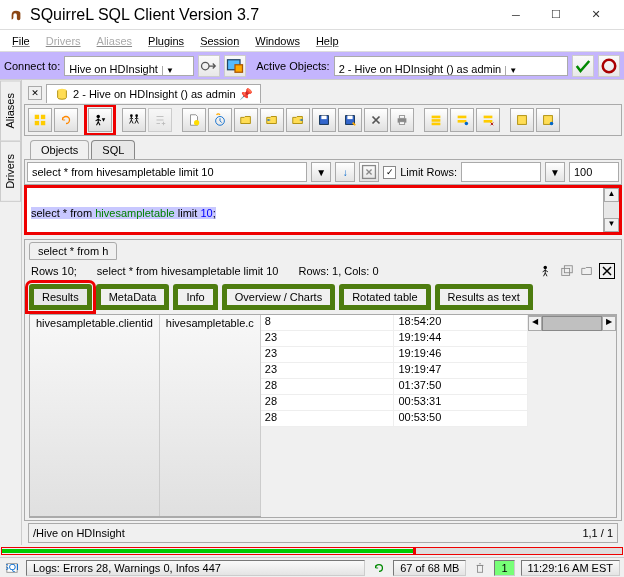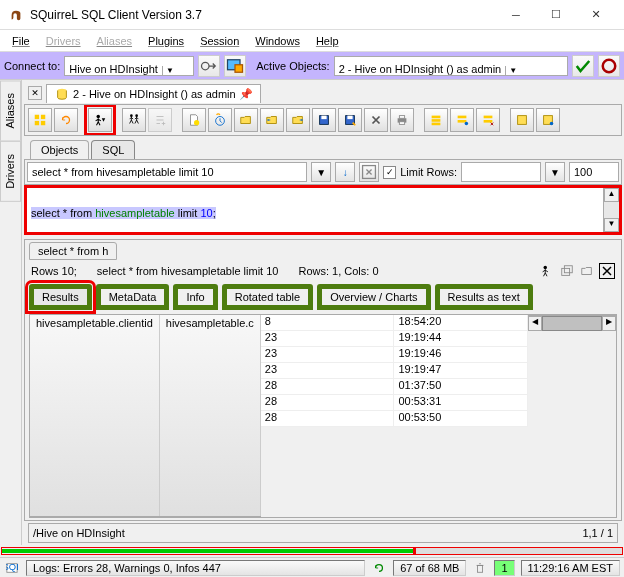--- a/index.html
+++ b/index.html
@@ -1,20 +1,20 @@
 <!DOCTYPE html>
 <html><head>
 <meta charset="utf-8">
 <style>
 * { box-sizing: border-box; margin: 0; padding: 0; font-family: Tahoma, sans-serif; font-size: 11px; }
 body { width: 624px; height: 577px; background: #f0f0f0; overflow: hidden; display: flex; flex-direction: column; }
 .titlebar { height: 30px; background: #fff; display: flex; align-items: center; padding: 0 8px; border-bottom: 1px solid #ddd; }
 .titlebar .icon { width: 16px; height: 16px; margin-right: 6px; display:flex; align-items:center; justify-content:center; }
 .titlebar .icon svg { width:14px; height:14px; }
-.title { flex: 1; font-size: 12px; }
+.title { flex: 1; font-size: 16px; }
 .winbtn { width: 40px; height: 28px; display: flex; align-items: center; justify-content: center; color: #333; }
 .menubar { height: 22px; background: #fff; display: flex; align-items: center; padding: 0 6px; gap: 4px; border-bottom: 1px solid #ddd; }
 .menu { padding: 2px 6px; text-decoration: underline; text-decoration-color: #888; }
 .menu.disabled { color: #aaa; }
 .toolbar1 { height: 28px; background: #c4b5fd; display: flex; align-items: center; padding: 0 4px; gap: 4px; border-bottom: 1px solid #ccc; }
 .label { white-space: nowrap; }
 .dropdown { height: 20px; border: 1px solid #aaa; background: #fff; display: flex; align-items: flex-end; padding: 0 4px; }
 .dropdown .arrow { border-left: 1px solid #aaa; margin-left: 4px; padding-left: 3px; font-size: 8px; }
 .tbtn { width: 22px; height: 22px; border: 1px solid #ccc; background: linear-gradient(#fafafa,#e8e8e8); display: flex; align-items: center; justify-content: center; font-size: 11px; }
 .mainrow { flex: 1; display: flex; overflow: hidden; }
@@ -355,22 +355,22 @@
               <svg viewBox="0 0 14 14">
                 <path d="M3 3 L11 11 M11 3 L3 11" stroke="#000" stroke-width="1.5"></path>
               </svg>
             </span>
         </div>
       </div>
       <div class="subtabs">
         <div class="subtab active">Results</div>
         <div class="subtab">MetaData</div>
         <div class="subtab">Info</div>
+        <div class="subtab">Overview / Charts</div>
         <div class="subtab">Rotated table</div>
-        <div class="subtab">Overview / Charts</div>
         <div class="subtab">Results as text</div>
       </div>
       <div class="tablewrap">
         <div class="thead">
           <div class="th">hivesampletable.clientid</div>
           <div class="th">hivesampletable.c</div>
         </div>
         <div class="tbody" id="tbody">
             <div class="tr">
               <div class="td">8</div>

